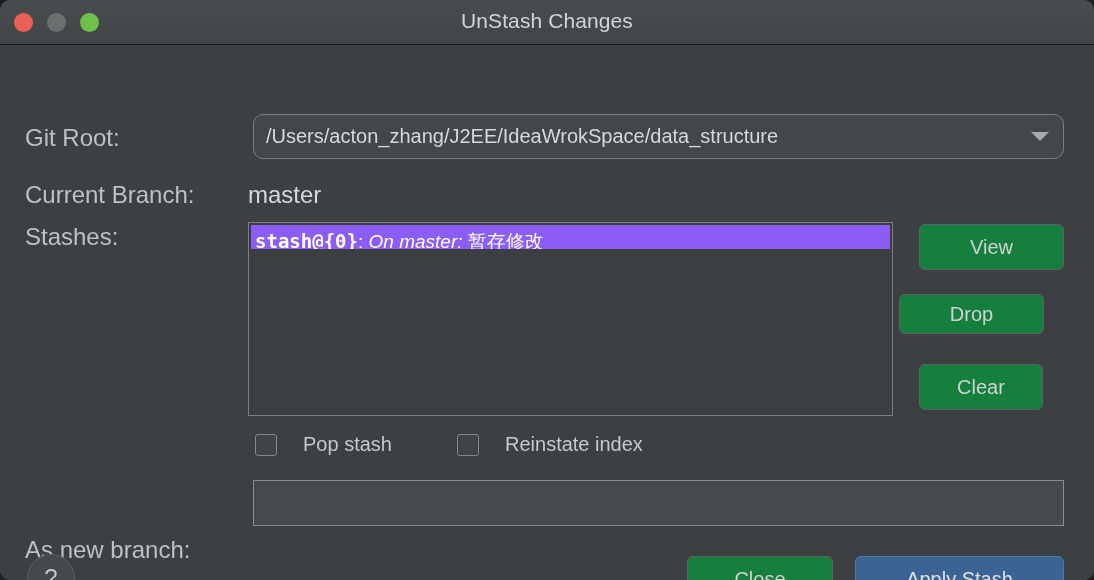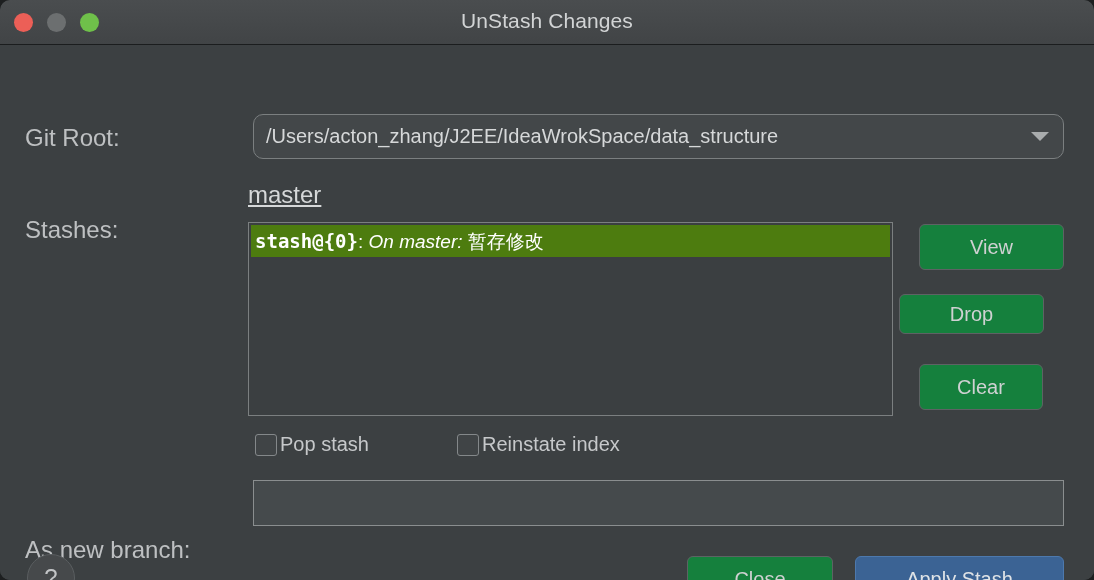--- a/index.html
+++ b/index.html
@@ -118,23 +118,23 @@
     top: 177px;
     width: 645px;
     height: 194px;
     background: #3b3f41;
     border: 1px solid #7b7f80;
     box-sizing: border-box;
     padding: 2px;
     overflow: hidden;
   }
   .stash-row {
-    height: 32px;
+    height: 24px;
     line-height: 32px;
-    background: #4d7c0f;
+    background: #8b5cf6;
     padding-left: 4px;
     white-space: nowrap;
     overflow: hidden;
     color: #ffffff;
     font-size: 19px;
   }
   .stash-id {
     font-family: "DejaVu Sans Mono", monospace;
     font-weight: bold;
     font-size: 19px;
@@ -162,21 +162,21 @@
   }
   #btn-view  { left: 919px; top: 179px; width: 145px; height: 46px; }
   #btn-drop  { left: 899px; top: 249px; width: 145px; height: 40px; }
   #btn-clear { left: 919px; top: 319px; width: 124px; height: 46px; }
 
   
   .check-wrap {
     position: absolute;
     display: flex;
     align-items: center;
-    gap: 3px;
+    gap: 26px;
   }
   #chk-pop      { left: 255px; top: 388px; }
   #chk-reinstate{ left: 445px; top: 388px; padding-left: 12px; }
   .checkbox {
     width: 22px;
     height: 22px;
     border: 1px solid #84888a;
     border-radius: 3px;
     background: #404446;
     box-sizing: border-box;
@@ -246,23 +246,24 @@
 
     <div class="label" style="left:25px; top:79px;">Git Root:</div>
 
     <div id="gitroot-combo">
       <div id="gitroot-value">/Users/acton_zhang/J2EE/IdeaWrokSpace/data_structure</div>
       <div id="gitroot-arrow">
         <div class="tri-down"></div>
       </div>
     </div>
 
-    <div class="label" style="left:248px; top:136px; color:#d6d8d9;text-decoration:underline;">master</div>
-
-    <div class="label" style="left:25px; top:171px;">Stashes:</div>
+    <div class="label" style="left:25px; top:136px;">Current Branch:</div>
+    <div class="label" style="left:248px; top:136px; color:#d6d8d9;">master</div>
+
+    <div class="label" style="left:25px; top:178px;">Stashes:</div>
 
     <div id="stash-list">
       <div class="stash-row">
         <span class="stash-id">stash@{0}</span><span class="stash-sep">: </span><span class="stash-on">On master:</span><span class="stash-msg"> 暂存修改</span>
       </div>
     </div>
 
     <div class="btn" id="btn-view">View</div>
     <div class="btn" id="btn-drop">Drop</div>
     <div class="btn" id="btn-clear">Clear</div>

